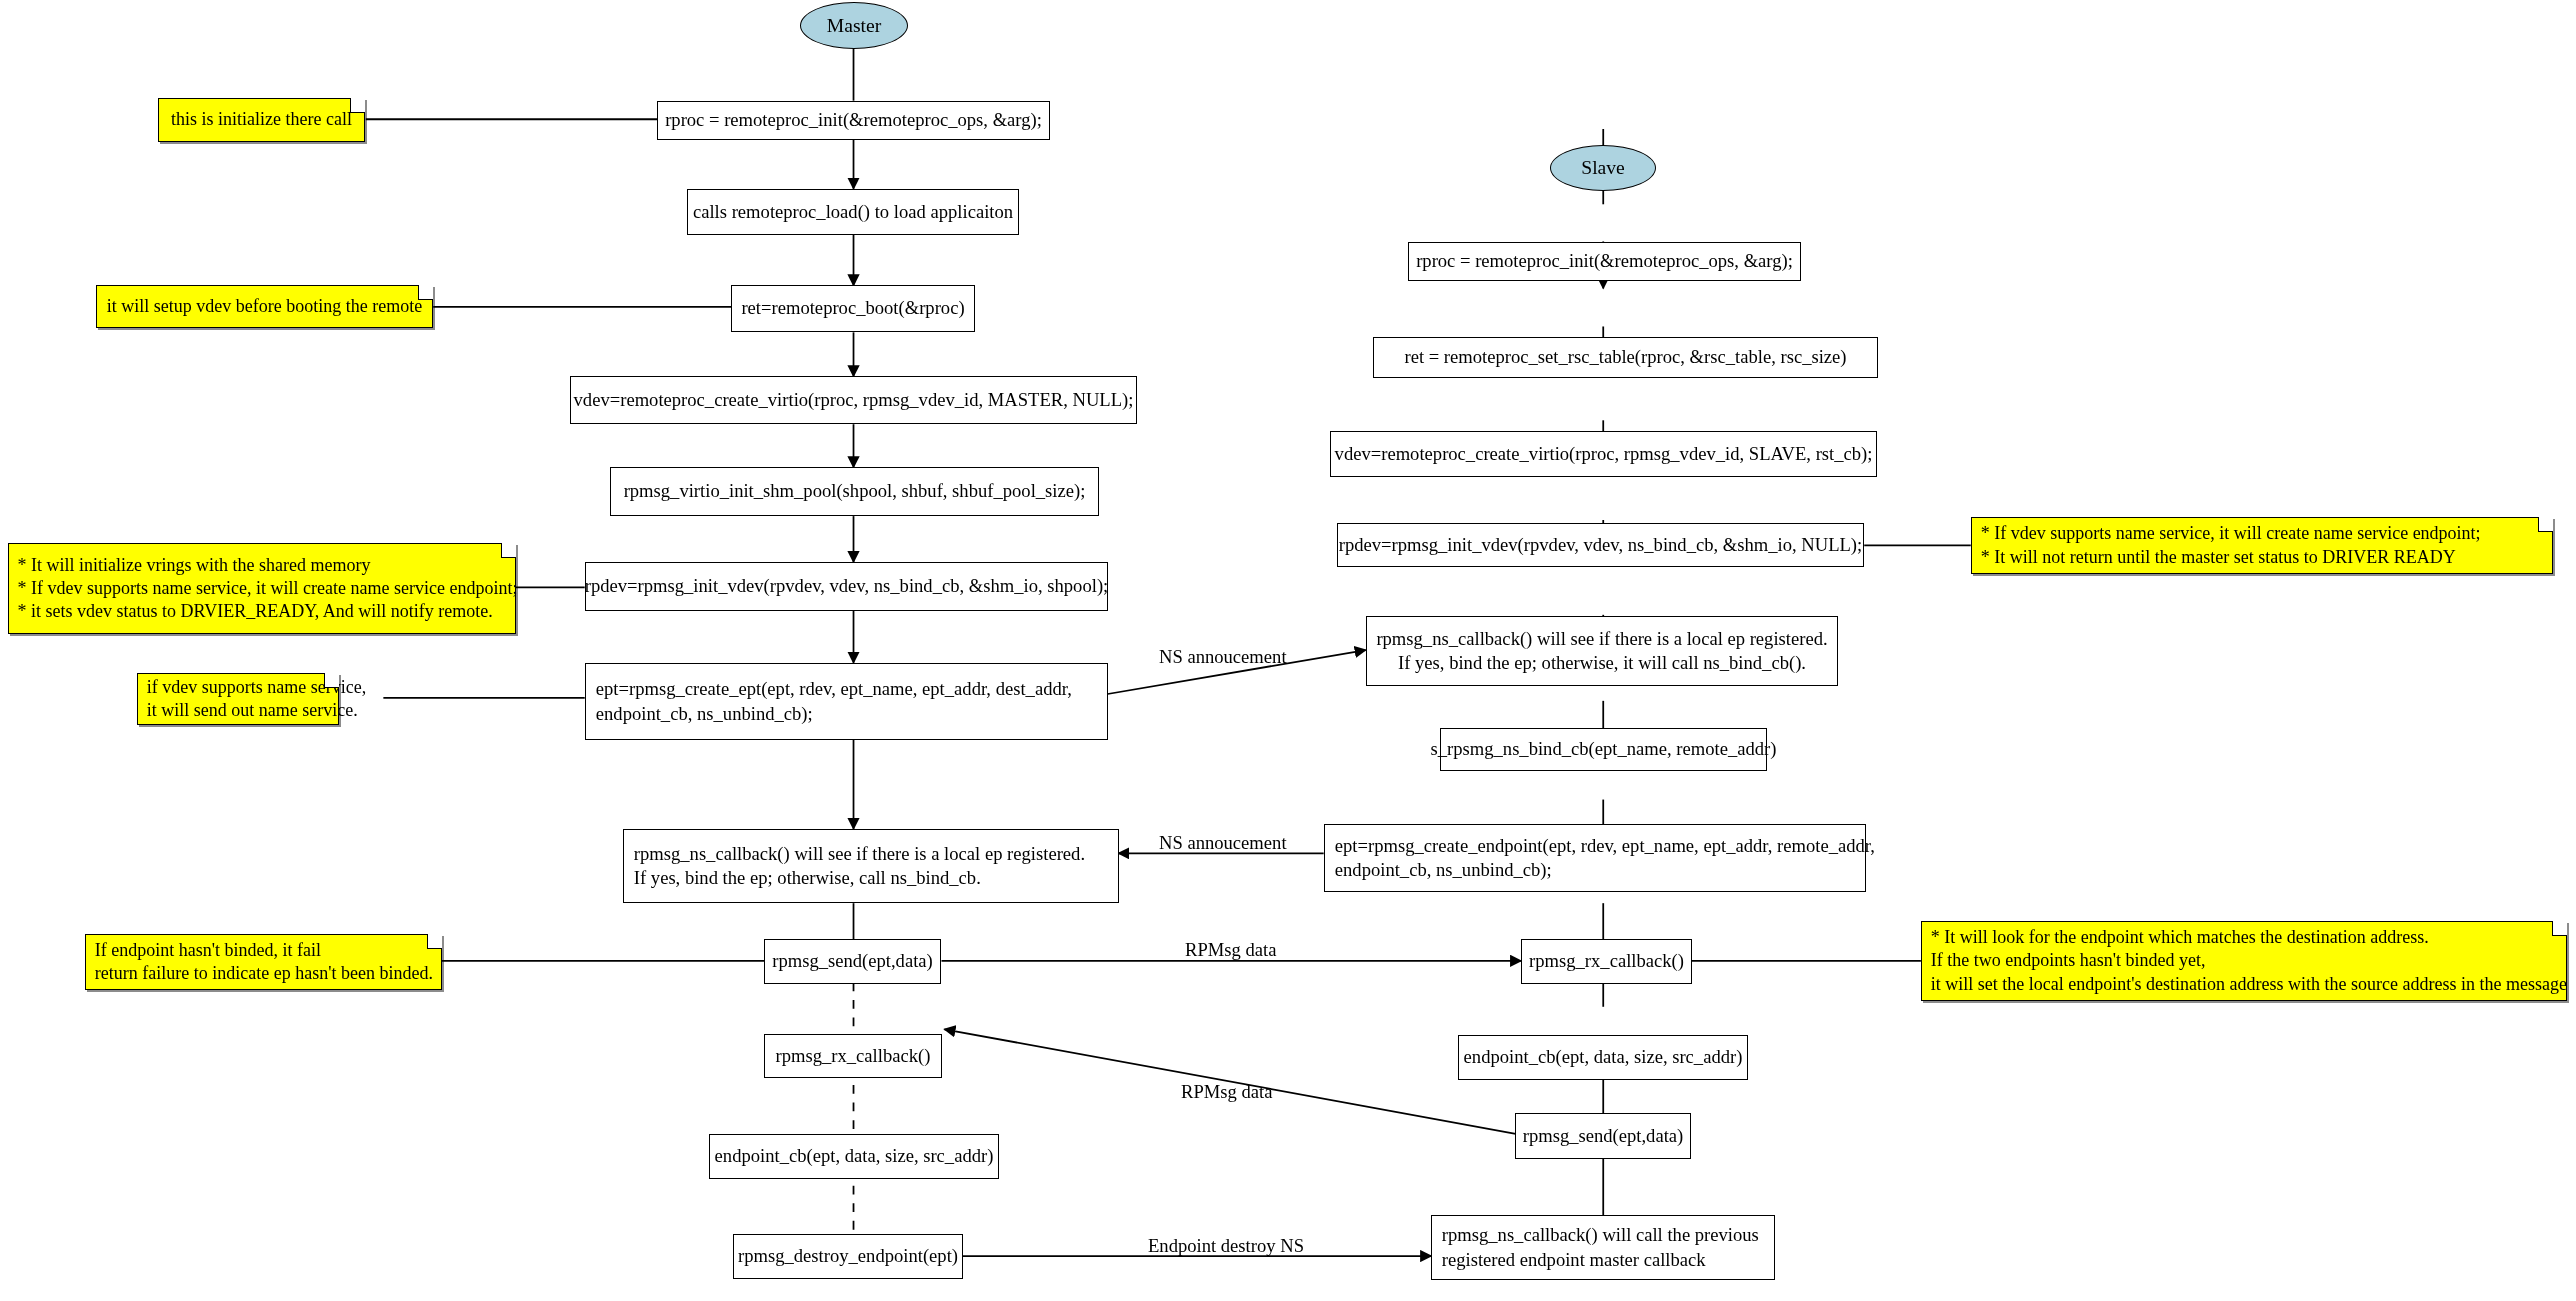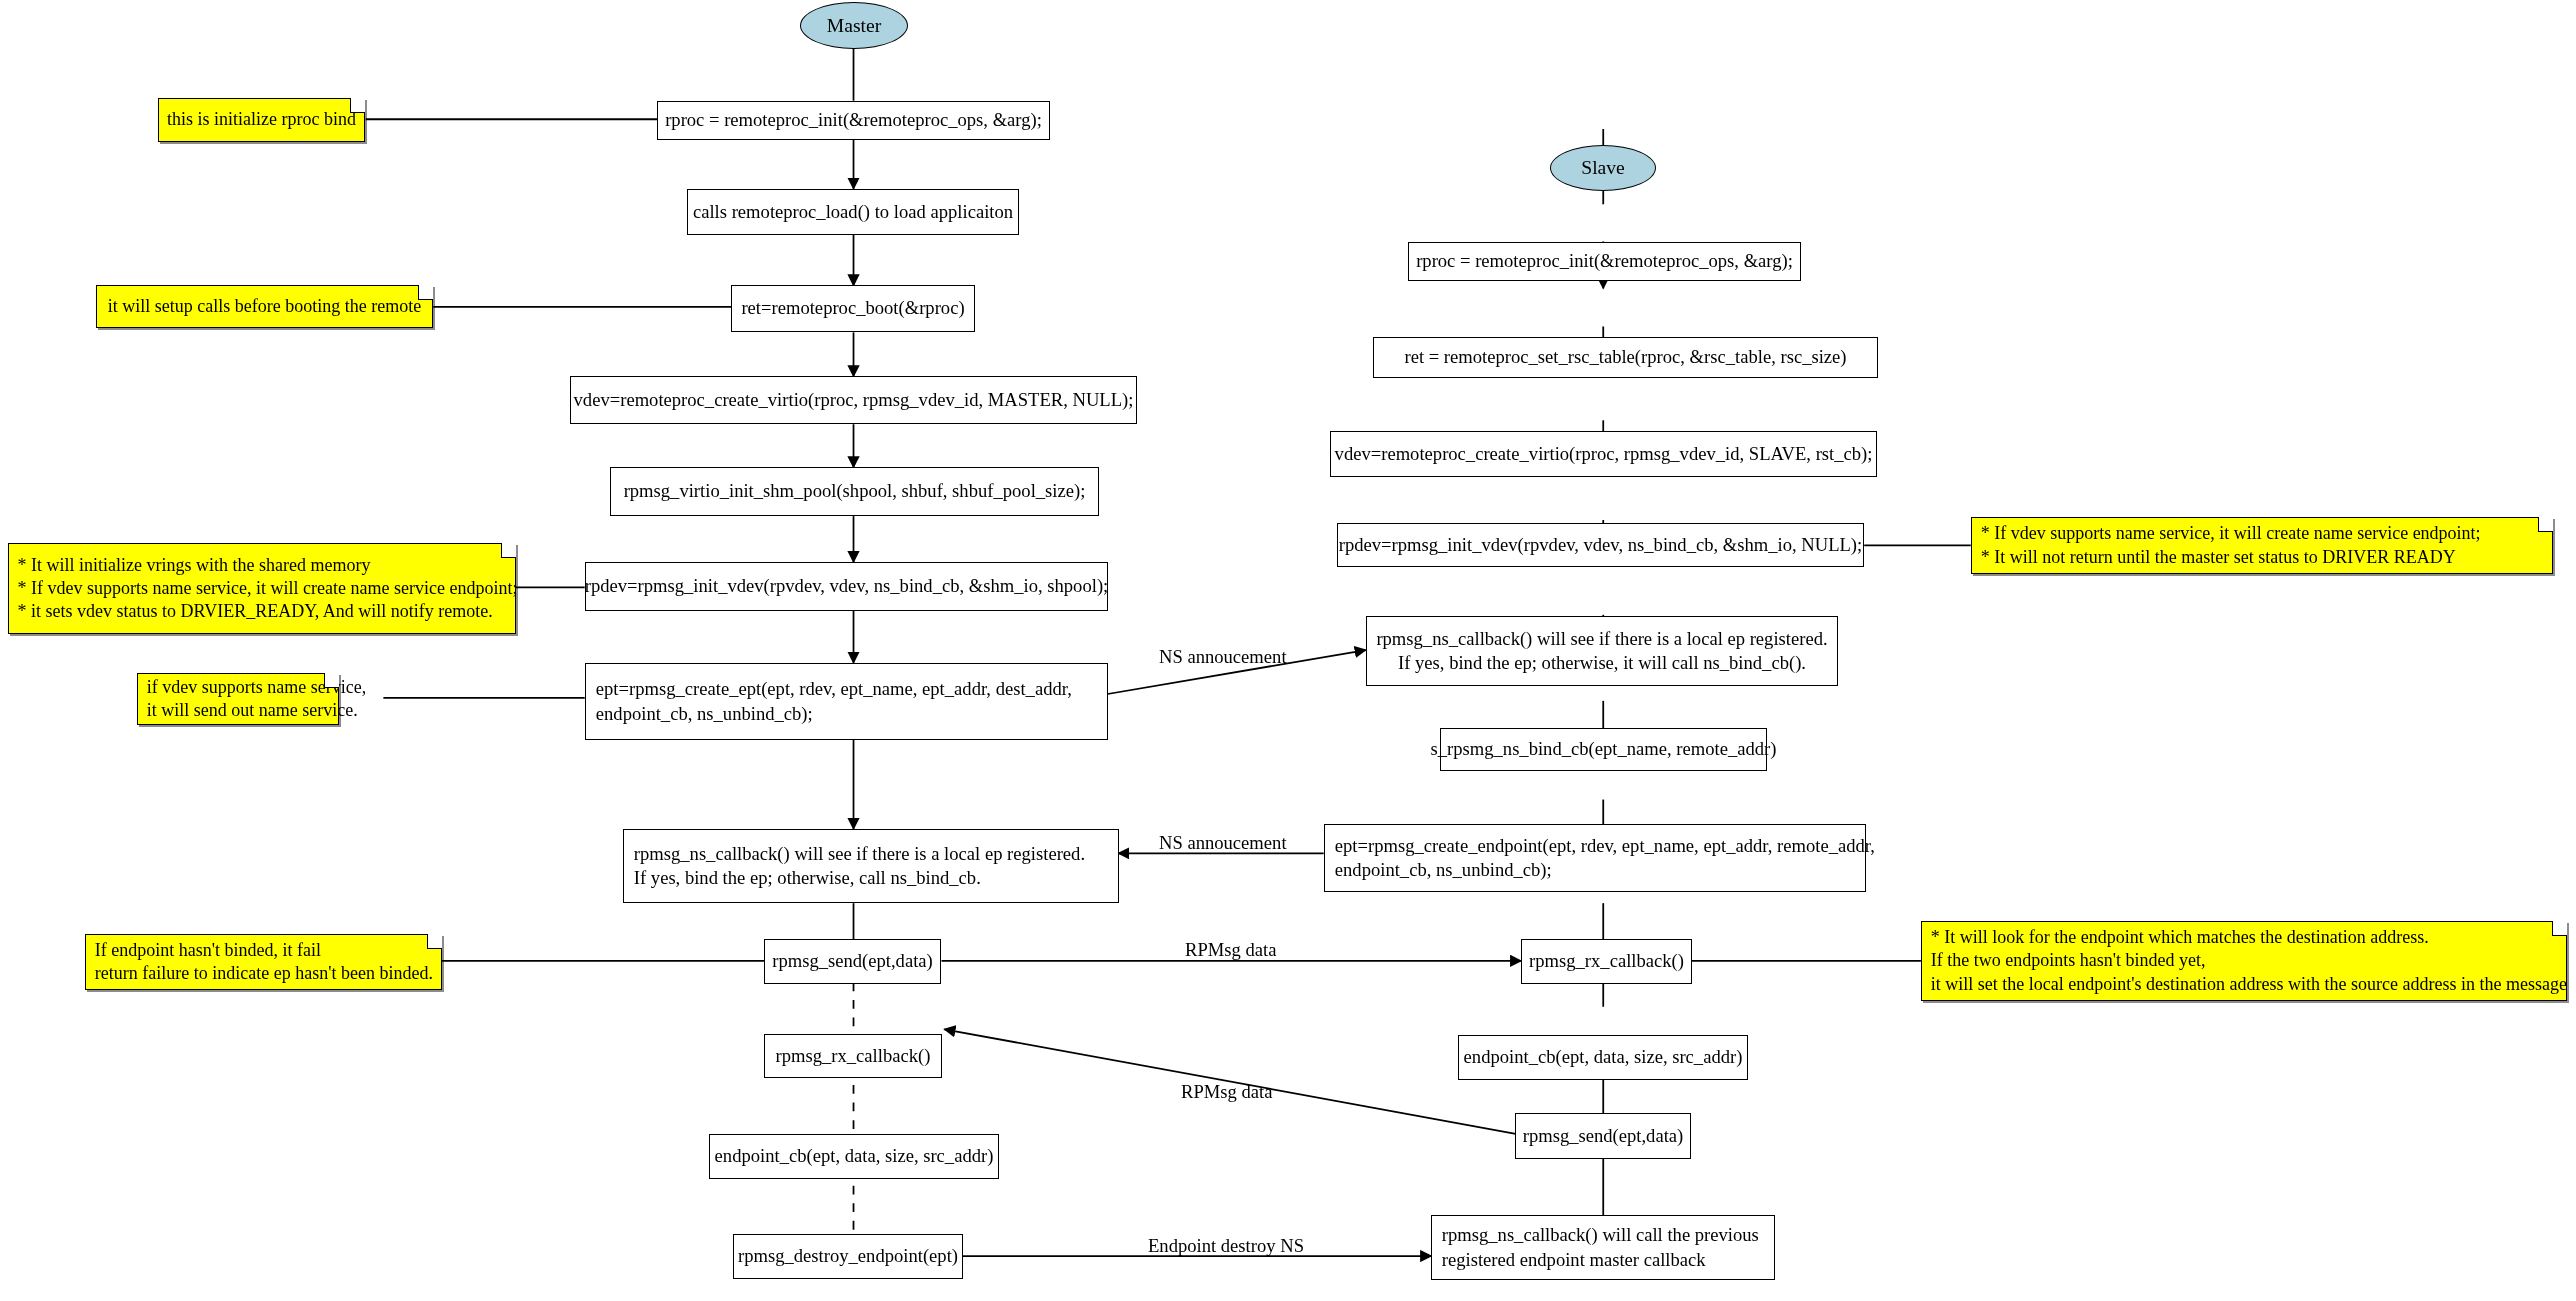--- a/index.html
+++ b/index.html
@@ -244,26 +244,26 @@
     <span>rpmsg_send(ept,data)</span>
   </div>
 
   <div class="node left" style="left:1431px; top:1215px; width:344px; height:65px;">
     <span>rpmsg_ns_callback() will call the previous
 registered endpoint master callback</span>
   </div>
 
   <div class="note center" style="left:158px; top:98px; width:207px; height:44px;">
     <span class="fold"></span>
-    <span>this is initialize rproc bind</span>
+    <span>this is initialize there call</span>
   </div>
 
   <div class="note center" style="left:96px; top:285px; width:337px; height:43px;">
     <span class="fold"></span>
-    <span>it will setup calls before booting the remote</span>
+    <span>it will setup vdev before booting the remote</span>
   </div>
 
   <div class="note" style="left:7.8px; top:543px; width:508px; height:91px;">
     <span class="fold"></span>
     <span>* It will initialize vrings with the shared memory
 * If vdev supports name service, it will create name service endpoint;
 * it sets vdev status to DRVIER_READY, And will notify remote.</span>
   </div>
 
   <div class="note" style="left:137px; top:673px; width:202px; height:52px;">

